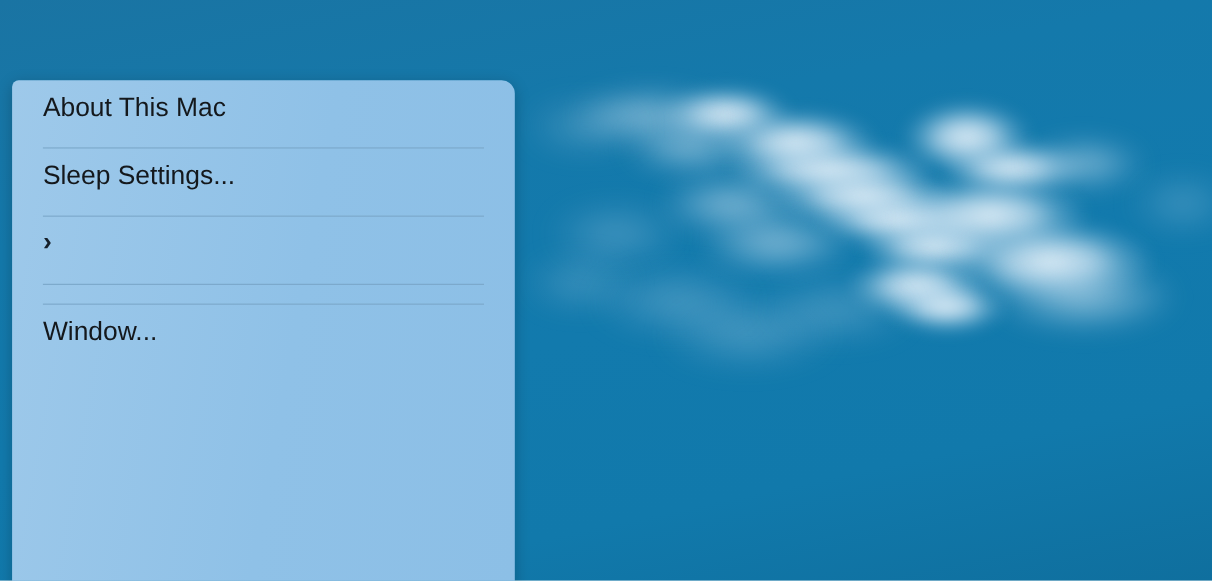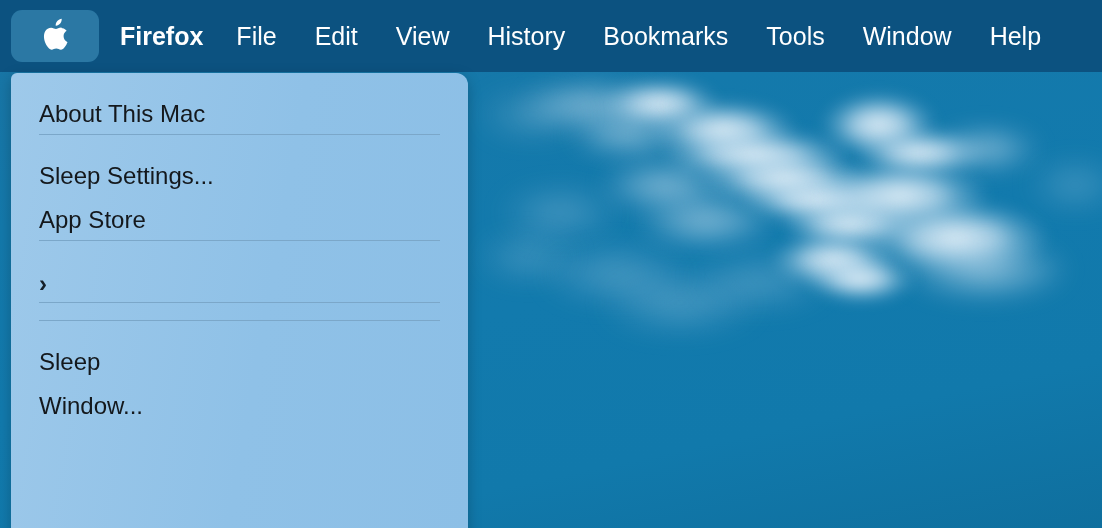--- a/index.html
+++ b/index.html
@@ -111,21 +111,21 @@
     border-radius: 12px;
     border-top-left-radius: 6px;
     box-shadow: 0 4px 14px rgba(0,0,0,0.22);
     overflow: hidden;
     z-index: 20;
   }
   .menu-row {
     position: relative;
     height: 44px;
     display: flex;
-    align-items: flex-end;
+    align-items: flex-start;
     padding: 0 28px 0 28px;
     color: #14181c;
     font-size: 24px;
     white-space: nowrap;
   }
   .menu-row .label { flex: 1 1 auto; }
   .menu-row .shortcut {
     color: #6c93b4;
     font-size: 22px;
     letter-spacing: 2px;
@@ -174,83 +174,56 @@
     <div class="cloud soft" style="left:930px; top:128px; width:110px; height:42px;"></div>
     <div class="cloud faint" style="left:1030px; top:165px; width:90px;  height:40px;"></div>
     <div class="cloud faint" style="left:478px; top:95px;  width:110px; height:40px;"></div>
     <div class="cloud faint" style="left:500px; top:190px; width:120px; height:46px;"></div>
     <div class="cloud faint" style="left:540px; top:248px; width:150px; height:52px;"></div>
     <div class="cloud faint" style="left:600px; top:275px; width:160px; height:56px;"></div>
     <div class="cloud faint" style="left:690px; top:258px; width:140px; height:48px;"></div>
     <div class="cloud faint" style="left:478px; top:238px; width:100px; height:38px;"></div>
   </div>
 
-  <div id="menubar">
-
-    <div id="apple-menu-button">
-      <span>
-        <svg width="30" height="36" viewBox="0 0 30 36" aria-hidden="true">
-          <path fill="#ffffff" d="M20.2 5.6c1.0-1.3 1.7-3.0 1.5-4.8-1.5.07-3.3 1.0-4.4 2.3-.95 1.1-1.8 2.9-1.6 4.6 1.7.13 3.4-.85 4.5-2.1z"></path>
-          <path fill="#ffffff" d="M21.6 9.6c-2.4-.14-4.5 1.4-5.6 1.4-1.2 0-2.9-1.3-4.8-1.3-2.5.04-4.8 1.4-6.0 3.6-2.6 4.5-.67 11.1 1.8 14.8 1.2 1.8 2.7 3.7 4.6 3.7 1.8-.07 2.5-1.2 4.7-1.2 2.2 0 2.8 1.2 4.8 1.1 2.0-.04 3.2-1.8 4.4-3.6 1.4-2.0 1.9-4.0 2.0-4.1-.04-.04-3.8-1.5-3.9-5.8-.03-3.6 2.9-5.3 3.1-5.4-1.7-2.5-4.3-2.8-5.2-2.9z"></path>
-        </svg>
-      </span>
-    </div>
-
-    <span class="menubar-item app-name">Firefox</span>
-    <span class="menubar-item plain">File</span>
-    <span class="menubar-item plain">Edit</span>
-    <span class="menubar-item plain">View</span>
-    <span class="menubar-item plain">History</span>
-    <span class="menubar-item plain">Bookmarks</span>
-    <span class="menubar-item plain">Tools</span>
-    <span class="menubar-item plain">Window</span>
-    <span class="menubar-item plain">Help</span>
+
+  <div id="apple-dropdown">
+
+    <div class="spacer-sm"></div>
+
+    <div class="menu-row">
+      <span class="label">About This Mac</span>
+    </div>
+
+    <div class="spacer-xs"></div>
+    <div class="menu-sep"></div>
+    <div class="spacer-sm"></div>
+
+    <div class="menu-row">
+      <span class="label">Sleep Settings...</span>
+    </div>
+
+
+    <div class="spacer-xs"></div>
+    <div class="menu-sep"></div>
+    <div class="spacer-sm"></div>
+
+    <div class="menu-row">
+      <span class="chevron">›</span>
+    </div>
+
+    <div class="spacer-xs"></div>
+    <div class="menu-sep"></div>
+    <div class="spacer-sm"></div>
+
+
+    <div class="spacer-xs"></div>
+    <div class="menu-sep"></div>
+    <div class="spacer-sm"></div>
+
+
+    <div class="menu-row">
+      <span class="label">Window...</span>
+    </div>
+
+
   </div>
 
-  <div id="apple-dropdown">
-
-    <div class="spacer-sm"></div>
-
-    <div class="menu-row">
-      <span class="label">About This Mac</span>
-    </div>
-
-    <div class="spacer-xs"></div>
-    <div class="menu-sep"></div>
-    <div class="spacer-sm"></div>
-
-    <div class="menu-row">
-      <span class="label">Sleep Settings...</span>
-    </div>
-
-    <div class="menu-row">
-      <span class="label">App Store</span>
-    </div>
-
-    <div class="spacer-xs"></div>
-    <div class="menu-sep"></div>
-    <div class="spacer-sm"></div>
-
-    <div class="menu-row">
-      <span class="chevron">›</span>
-    </div>
-
-    <div class="spacer-xs"></div>
-    <div class="menu-sep"></div>
-    <div class="spacer-sm"></div>
-
-
-    <div class="spacer-xs"></div>
-    <div class="menu-sep"></div>
-    <div class="spacer-sm"></div>
-
-    <div class="menu-row">
-      <span class="label">Sleep</span>
-    </div>
-
-    <div class="menu-row">
-      <span class="label">Window...</span>
-    </div>
-
-
-  </div>
-
 </div>
 
 </body></html>

